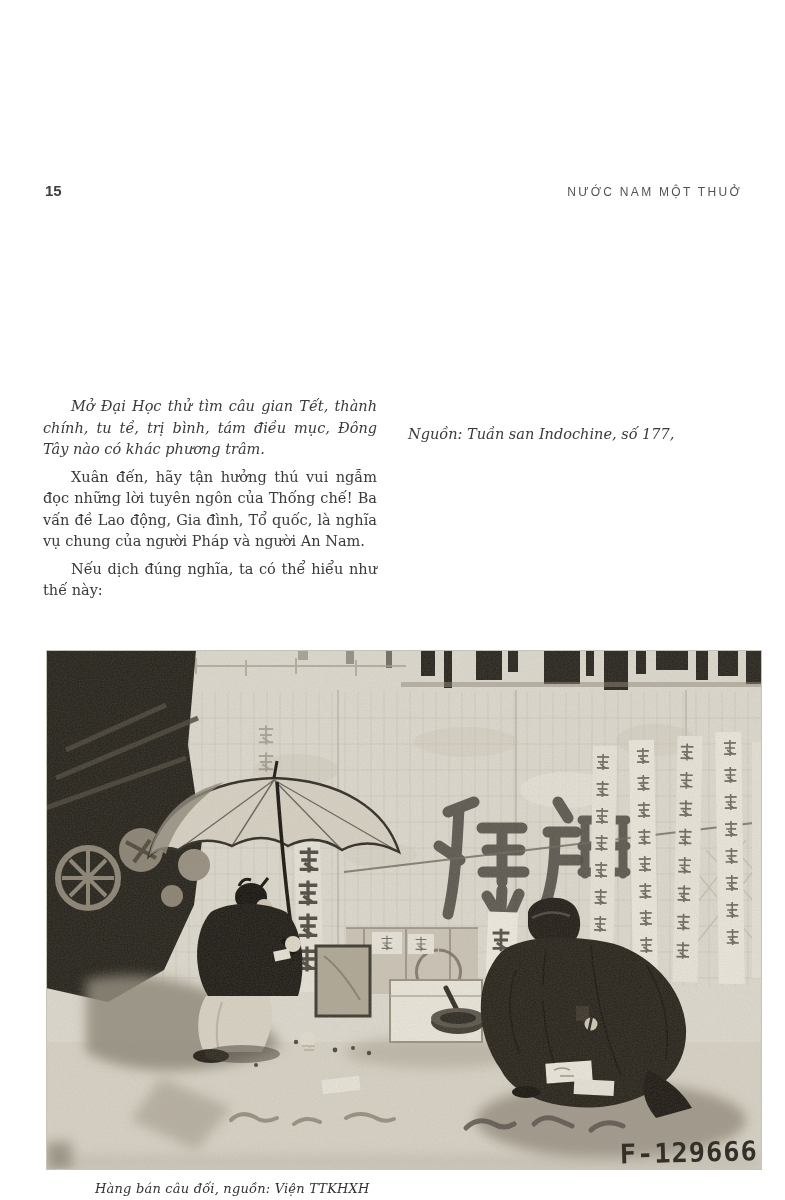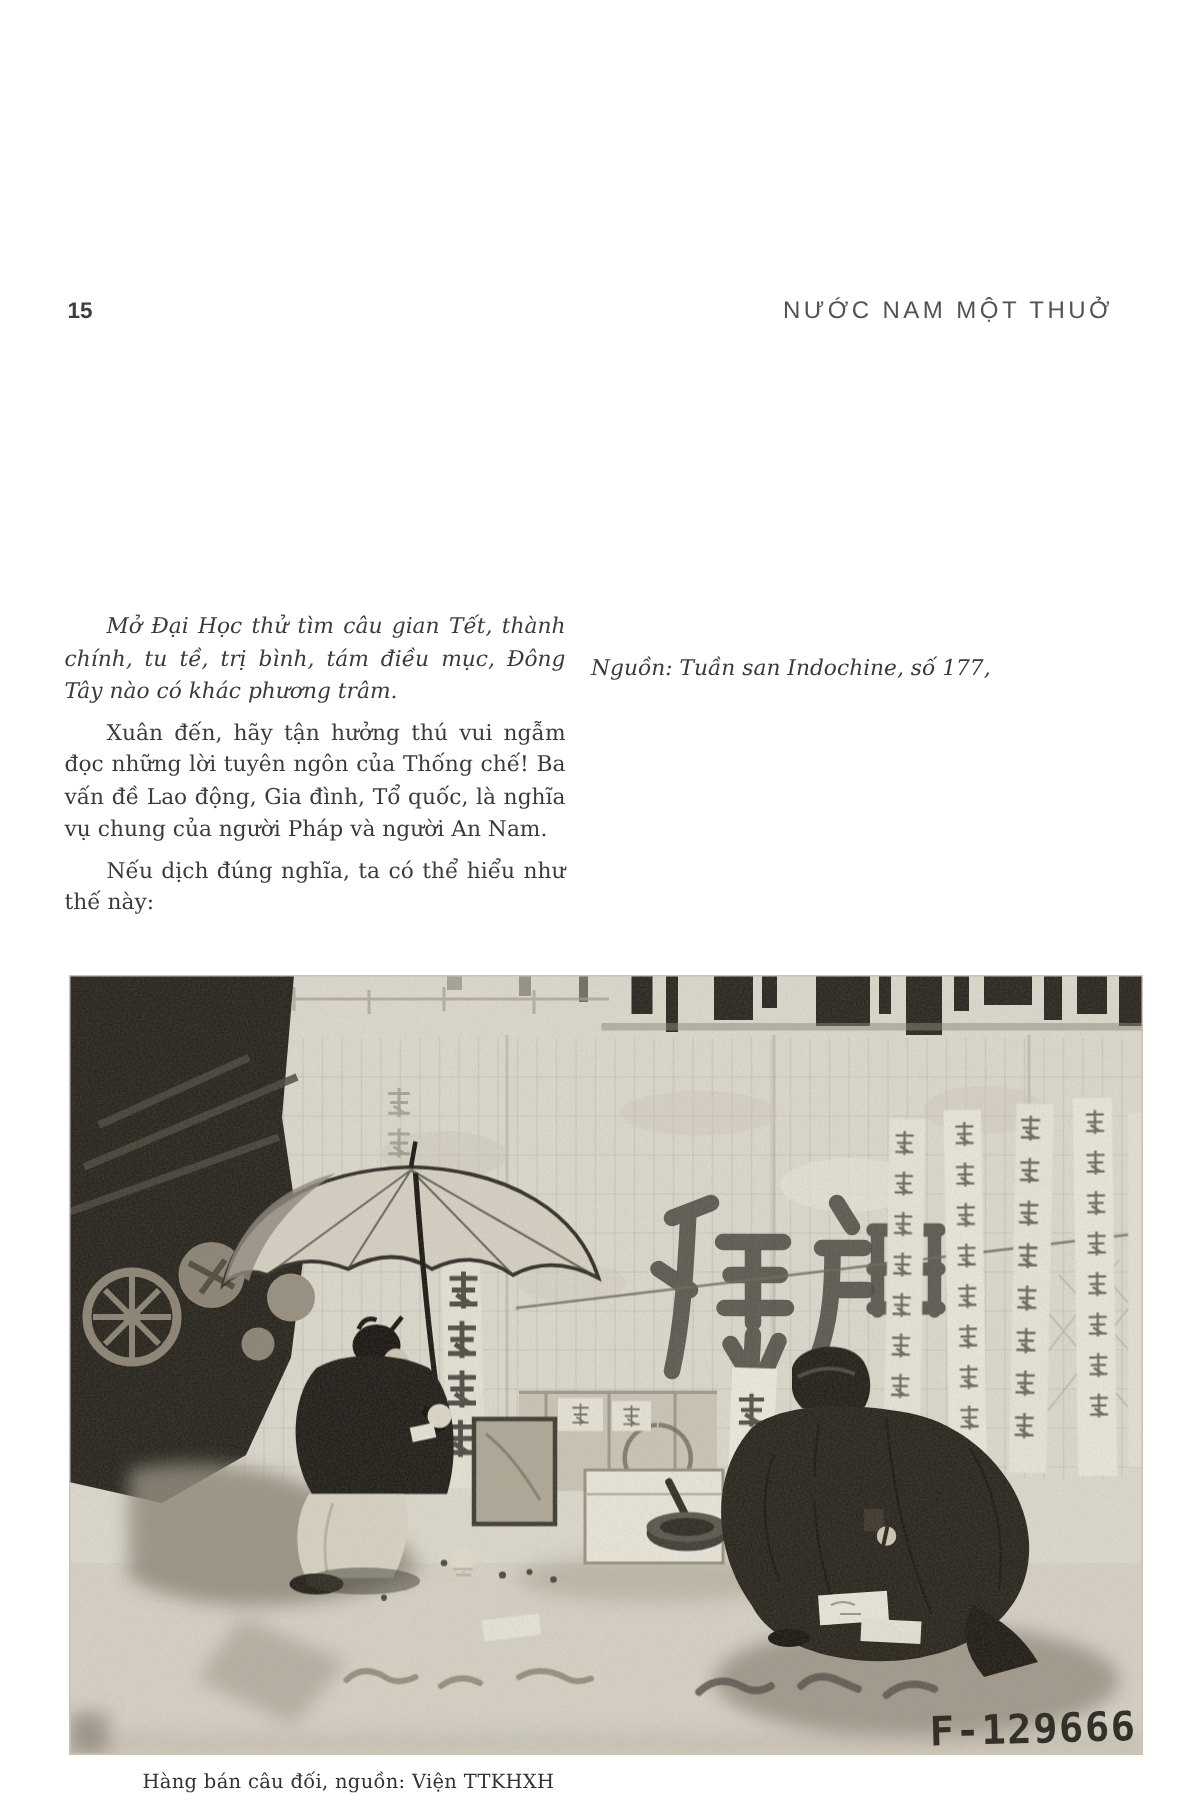--- a/index.html
+++ b/index.html
@@ -1,48 +1,48 @@
 <!DOCTYPE html>
 <html><head>
 <meta charset="utf-8">
 <style>
   html,body{margin:0;padding:0;background:#ffffff;}
   .page{
     position:relative;width:785px;height:1200px;background:#ffffff;overflow:hidden;
     font-family:"DejaVu Serif",serif;color:#3b3a38;
   }
   .header-row{
-    position:absolute;top:199px;left:45px;width:697px;
+    position:absolute;top:182px;left:45px;width:697px;
     display:flex;justify-content:space-between;align-items:baseline;
   }
   .page-number{
     font-family:"Liberation Sans",sans-serif;font-size:15px;font-weight:bold;color:#3f3e3c;
   }
   .running-title{
-    font-family:"Liberation Sans",sans-serif;font-size:16px;letter-spacing:2.3px;
+    font-family:"Liberation Sans",sans-serif;font-size:12px;letter-spacing:2.3px;
     color:#55524e;font-weight:normal;
   }
   .columns{
-    position:absolute;top:408px;left:43px;width:699px;
-    display:flex;gap:17px;
+    position:absolute;top:396px;left:43px;width:699px;
+    display:flex;gap:31px;
   }
   .col{width:334px;font-size:14.5px;line-height:21.5px;text-align:justify;}
   .col p{margin:0 0 6px 0;text-indent:28px;}
   .italic{font-style:italic;}
   .source-block{
     margin-top:27px;text-align:left;font-style:italic;text-indent:0;
   }
   .source-block div{line-height:22px;}
   .photo-wrap{
     position:absolute;top:650px;left:46px;width:716px;height:520px;
   }
   .photo-wrap svg{display:block;}
   .caption{
     position:absolute;top:1181px;left:95px;
-    font-size:13px;color:#333231;letter-spacing:.2px;
+    font-size:13px;font-style:italic;color:#333231;letter-spacing:.2px;
   }
 </style>
 </head>
 <body>
 
 <div class="page">
 
   <div class="header-row">
     <span class="page-number">15</span>
     <span class="running-title">NƯỚC NAM MỘT THUỞ</span>

